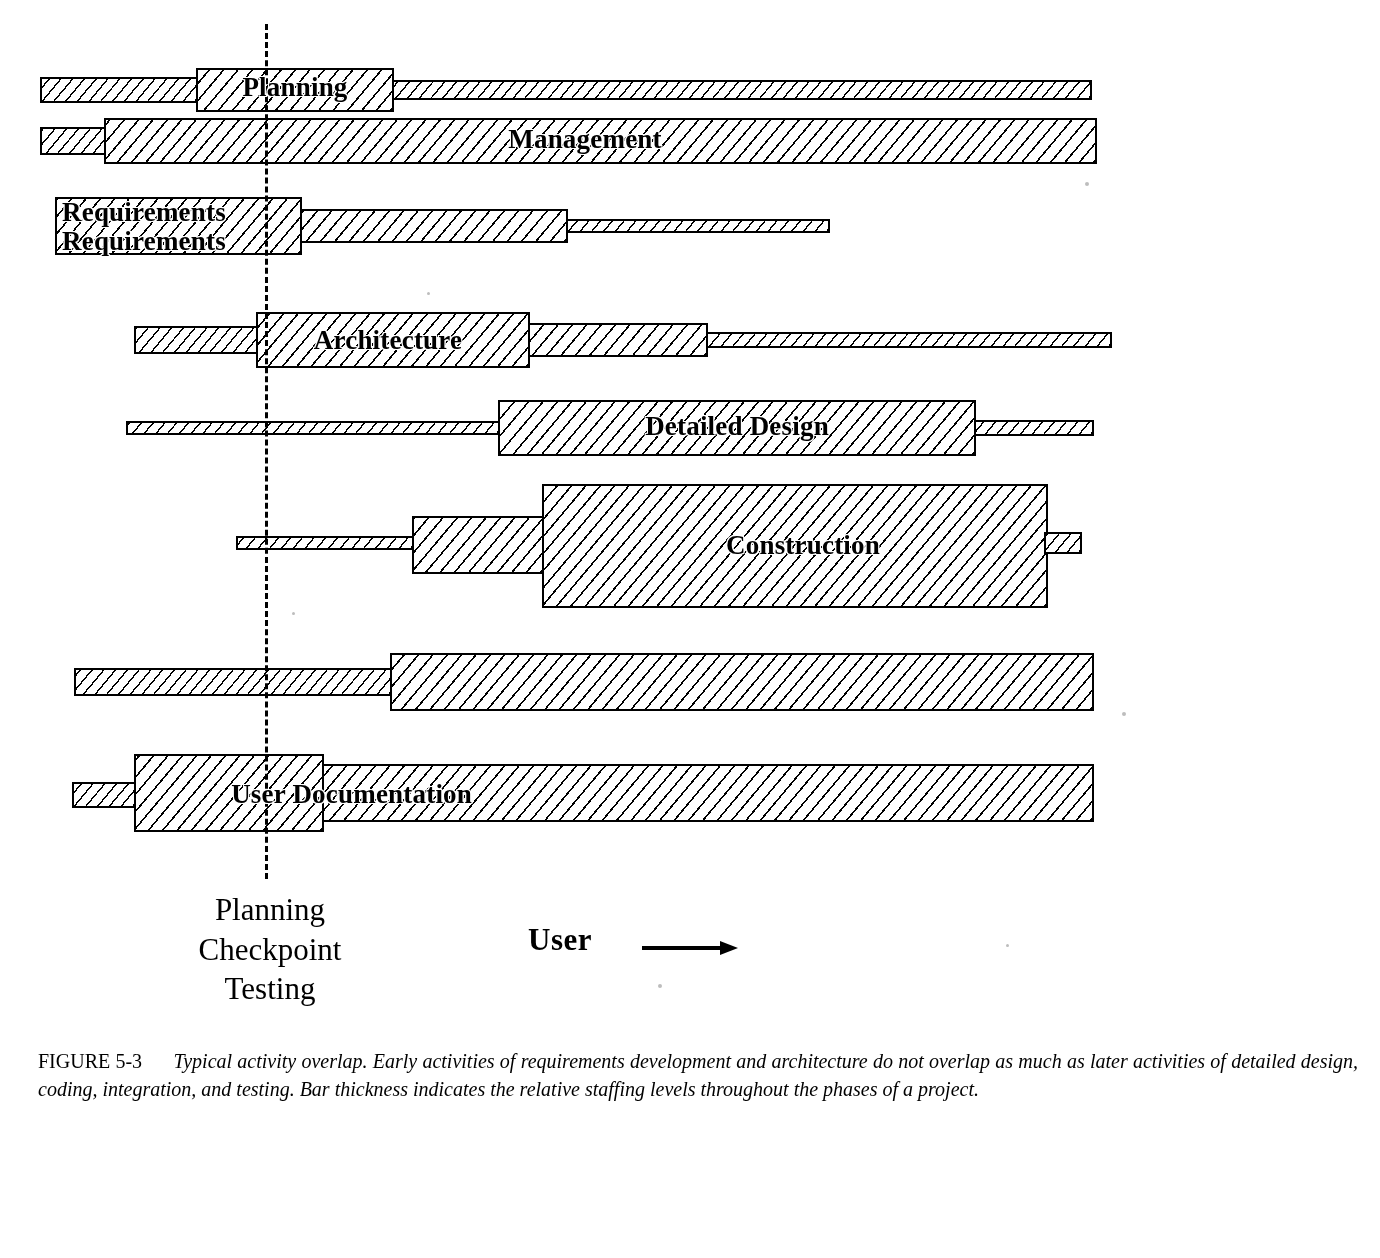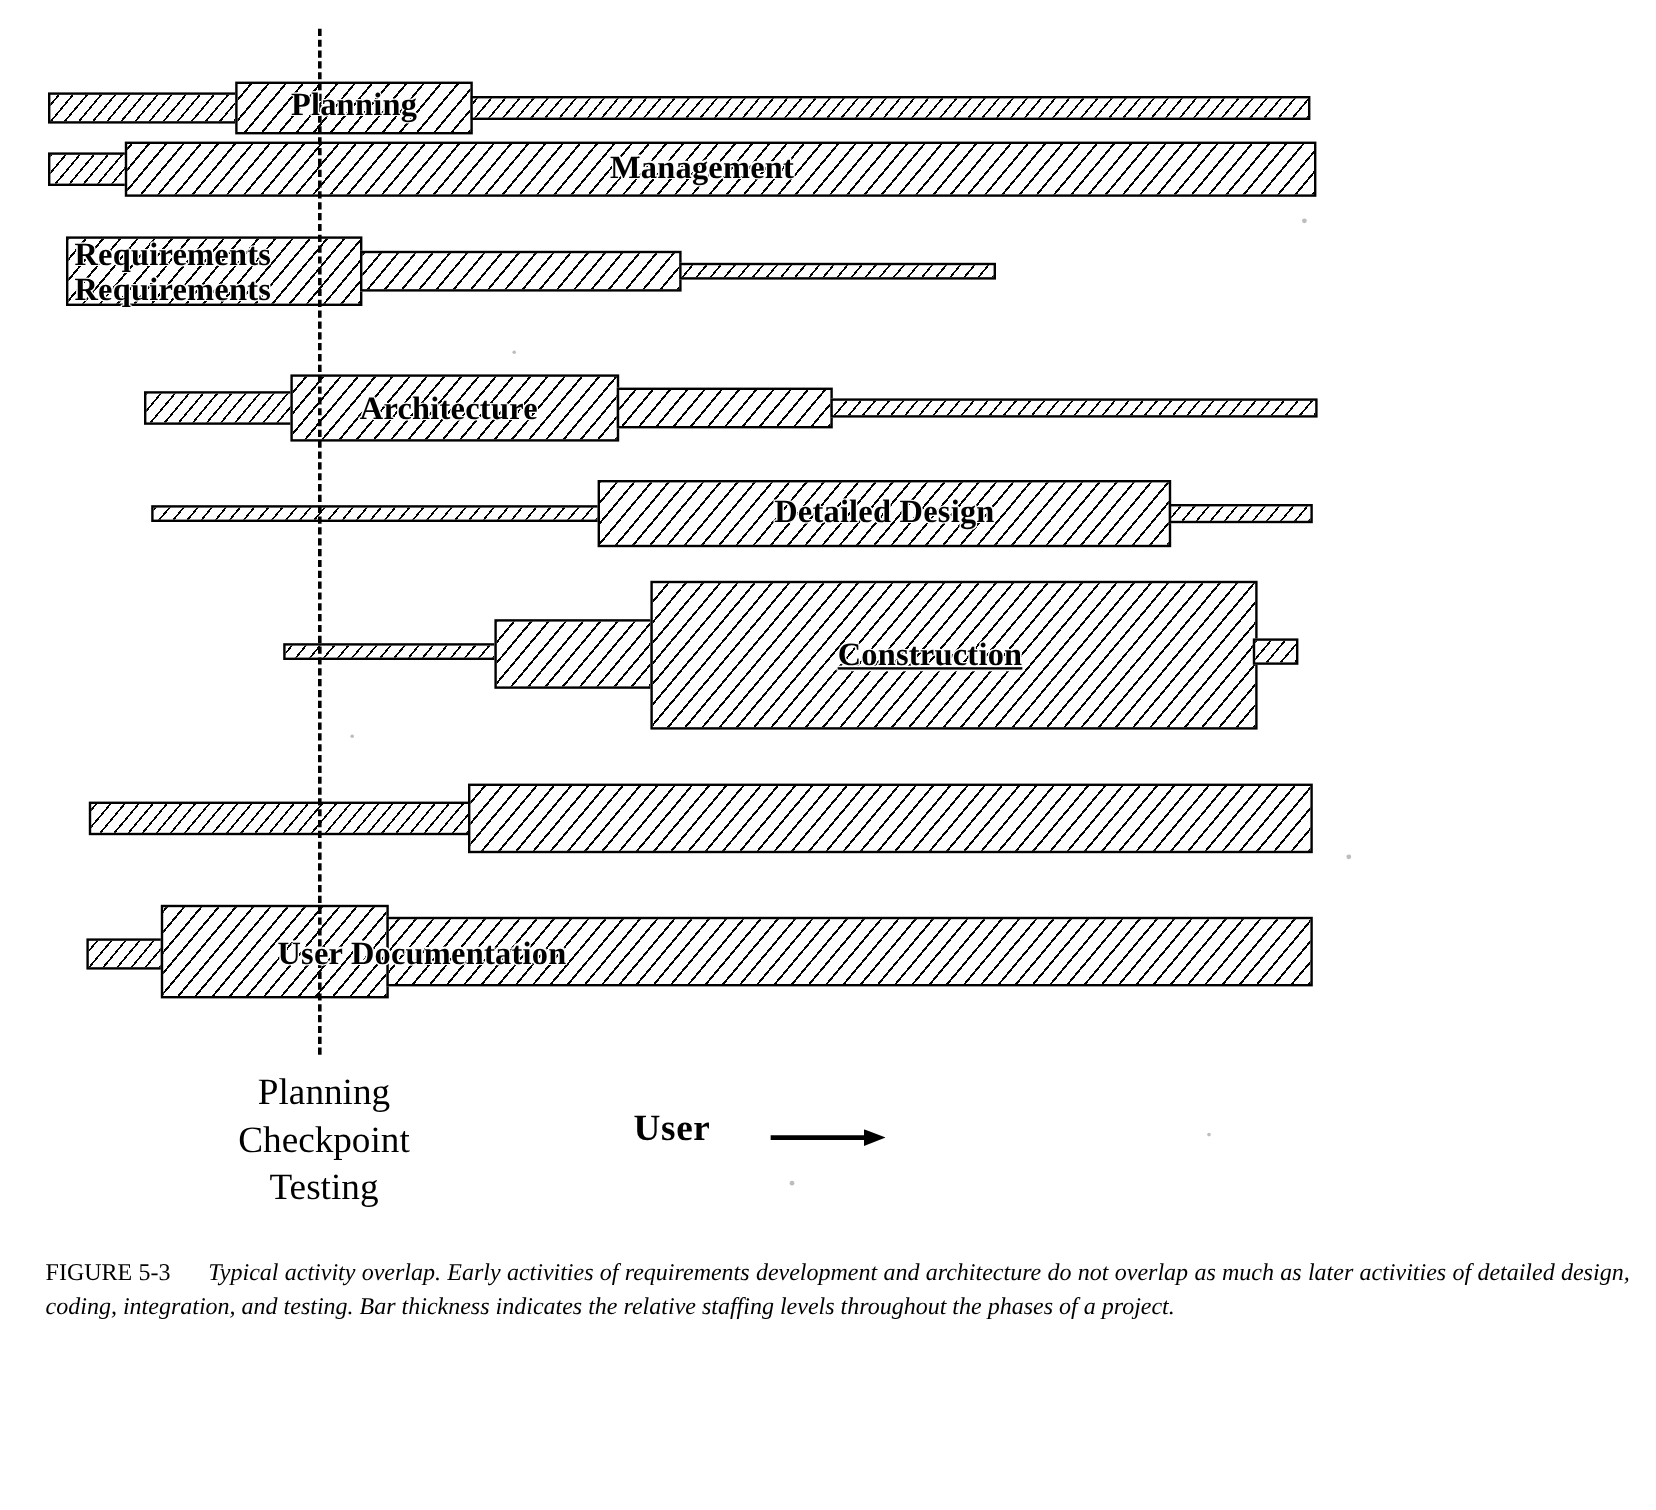--- a/index.html
+++ b/index.html
@@ -151,41 +151,41 @@
     <div class="band" style="left:0;top:196px;height:70px;width:1380px;">
       <div class="seg" style="left:55px;top:1px;width:247px;height:58px;"></div>
       <div class="seg" style="left:300px;top:13px;width:268px;height:34px;"></div>
       <div class="seg thin" style="left:566px;top:23px;width:264px;height:14px;"></div>
       <div class="band-label" style="left:62px;top:2px;width:230px;text-align:left;">
         <span>Requirements</span><br>
         <span>Requirements</span>
       </div>
     </div>
 
-    <div class="band" style="left:2px;top:310px;height:70px;width:1176px;">
+    <div class="band" style="left:16px;top:310px;height:70px;width:1176px;">
       <div class="seg thin" style="left:118px;top:16px;width:126px;height:28px;"></div>
       <div class="seg" style="left:240px;top:2px;width:274px;height:56px;"></div>
       <div class="seg" style="left:512px;top:13px;width:180px;height:34px;"></div>
       <div class="seg thin" style="left:690px;top:22px;width:406px;height:16px;"></div>
       <div class="band-label" style="left:272px;top:16px;width:200px;">Architecture</div>
     </div>
 
     <div class="band" style="left:0;top:398px;height:66px;width:1380px;padding-left:24px;">
       <div class="seg thin" style="left:126px;top:23px;width:374px;height:14px;"></div>
       <div class="seg" style="left:498px;top:2px;width:478px;height:56px;"></div>
       <div class="seg thin" style="left:974px;top:22px;width:120px;height:16px;"></div>
       <div class="band-label" style="left:615px;top:14px;width:244px;">Detailed Design</div>
     </div>
 
     <div class="band" style="left:0;top:480px;height:132px;width:1380px;">
       <div class="seg thin" style="left:236px;top:56px;width:178px;height:14px;"></div>
       <div class="seg" style="left:412px;top:36px;width:132px;height:58px;"></div>
       <div class="seg" style="left:542px;top:4px;width:506px;height:124px;"></div>
       <div class="seg thin" style="left:1044px;top:52px;width:38px;height:22px;"></div>
-      <div class="band-label" style="left:670px;top:51px;width:210px;text-decoration:underline;">Construction</div>
+      <div class="band-label" style="left:698px;top:51px;width:210px;">Construction</div>
     </div>
 
     <div class="band" style="left:0;top:650px;height:70px;width:1380px;">
       <div class="seg thin" style="left:74px;top:18px;width:318px;height:28px;"></div>
       <div class="seg" style="left:390px;top:3px;width:704px;height:58px;"></div>
     </div>
 
     <div class="band" style="left:0;top:750px;height:92px;width:1380px;">
       <div class="seg thin" style="left:72px;top:32px;width:64px;height:26px;"></div>
       <div class="seg" style="left:134px;top:4px;width:190px;height:78px;"></div>

